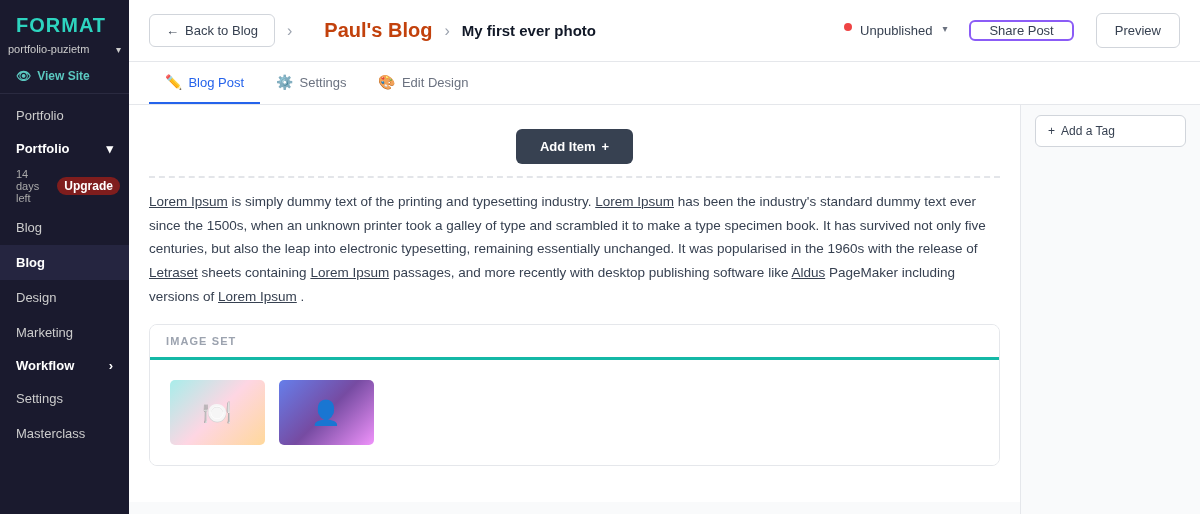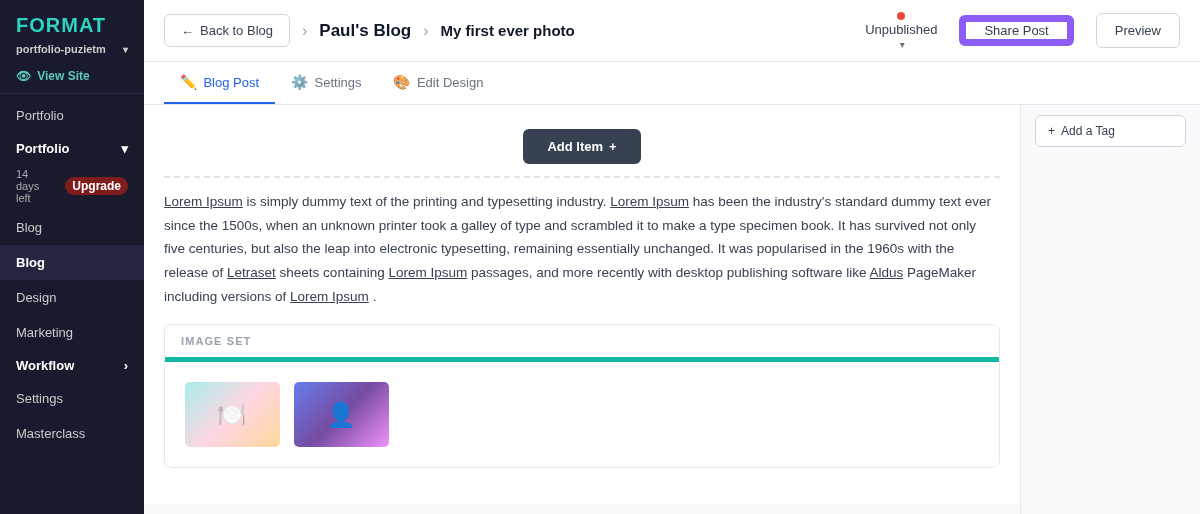--- a/index.html
+++ b/index.html
@@ -1,41 +1,40 @@
 <!DOCTYPE html>
 <html><head>
   <meta charset="utf-8">
   <style>
     * { box-sizing: border-box; margin: 0; padding: 0; }
     body { font-family: -apple-system, BlinkMacSystemFont, 'Segoe UI', sans-serif; background: #f5f5f5; display: flex; height: 514px; overflow: hidden; }
 
     
     #sidebar {
-      width: 144px;
+      width: 129px;
       background: #1a1a2e;
       display: flex;
       flex-direction: column;
       height: 514px;
       flex-shrink: 0;
     }
     .sidebar-logo {
       padding: 14px 16px 6px;
       color: #2dd4bf;
       font-size: 20px;
       font-weight: 800;
       letter-spacing: 1px;
     }
     .sidebar-sub {
-      padding: 0 16px 8px;
+      padding: 0 8px 8px;
       display: flex;
       align-items: center;
       justify-content: space-between;
       color: #aaa;
       font-size: 11px;
-      font-weight: bold;
     }
     .sidebar-sub span { color: #ccc; }
     .chevron-icon { color: #aaa; font-size: 10px; }
     .view-site-row {
       padding: 6px 16px 10px;
       display: flex;
       align-items: center;
       gap: 6px;
       color: #5bc8c0;
       font-size: 12px;
@@ -113,39 +112,38 @@
       background: #fff;
       border-radius: 6px;
       padding: 8px 16px;
       font-size: 13px;
       color: #374151;
       cursor: pointer;
       font-weight: 500;
       white-space: nowrap;
     }
     .breadcrumb-sep { color: #9ca3af; font-size: 16px; }
-    .blog-name { color: #0f172a; font-size: 17px; font-weight: 600; }
+    .blog-name { color: #c2410c; font-size: 20px; font-weight: 600; margin-left: 20px; }
     .post-title { color: #111827; font-size: 15px; font-weight: 600; }
     .topbar-spacer { flex: 1; }
     .status-badge {
       display: flex;
-      align-items: center;
-      gap: 2px;
+      align-items: flex-start;
+      gap: 8px;
       color: #374151;
       font-size: 13px;
       font-weight: 500;
       cursor: pointer;
       padding: 6px 10px;
       border-radius: 6px;
-      flex-direction: column;
     }
     .status-dot { width: 8px; height: 8px; border-radius: 50%; background: #ef4444; flex-shrink: 0; }
     .status-chevron { color: #6b7280; font-size: 10px; margin-left: 2px; }
     .share-btn {
-      border: 7px solid #8b5cf6;
+      border: 2px solid #8b5cf6;
       background: #fff;
       border-radius: 6px;
       padding: 1px 18px;
       font-size: 13px;
       color: #374151;
       cursor: pointer;
       font-weight: 500;
     }
     .preview-btn {
       border: 1px solid #d1d5db;
@@ -254,21 +252,21 @@
       margin: 0 0 16px;
     }
     .image-set-label {
       padding: 10px 16px;
       font-size: 11px;
       font-weight: 600;
       color: #9ca3af;
       letter-spacing: 0.1em;
       text-transform: uppercase;
       background: #fff;
-      border-bottom: 5px solid #14b8a6;
+      border-bottom: 3px solid #14b8a6;
     }
     .image-set-content {
       padding: 20px 20px;
       background: #fff;
       display: flex;
       gap: 14px;
     }
     .thumb {
       width: 95px;
       height: 65px;

